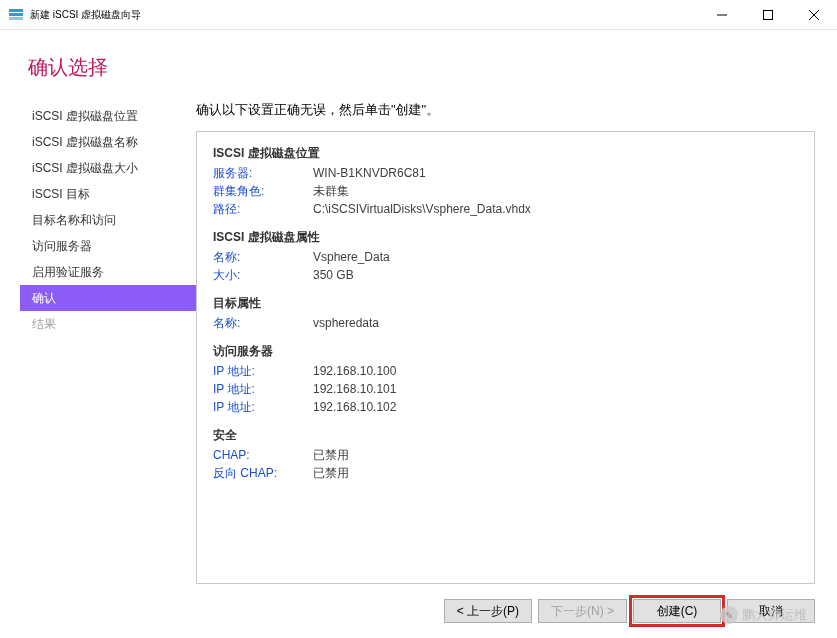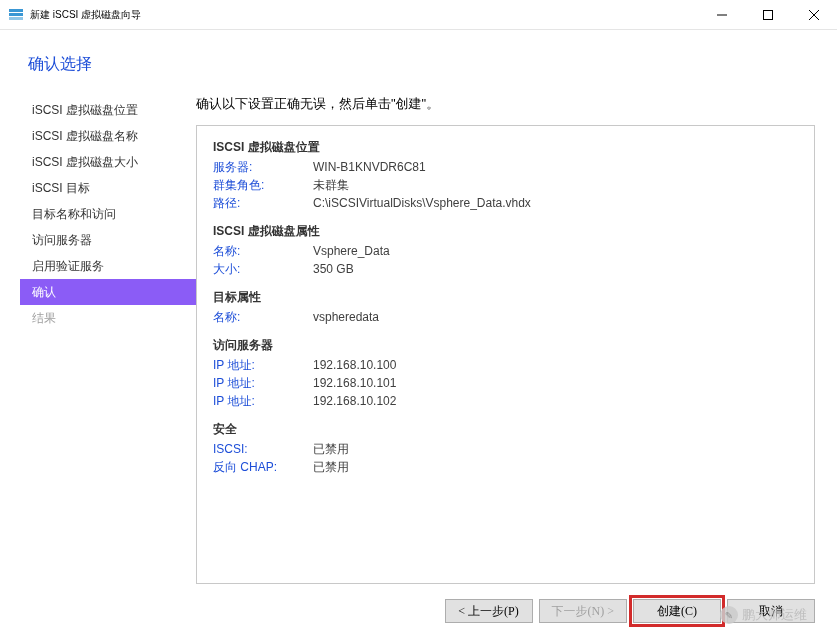--- a/index.html
+++ b/index.html
@@ -42,22 +42,22 @@
 
     .wizard-body {
       display: flex;
       flex-direction: column;
       height: calc(100% - 30px);
     }
     .header-area {
       padding: 24px 0 20px 28px;
     }
     .page-title {
-      font-size: 16px;
-      color: #1d4ed8;
+      font-size: 20px;
+      color: #be185d;
       font-weight: 400;
     }
     .content-row {
       display: flex;
       flex: 1;
       overflow: hidden;
     }
     .sidebar {
       width: 196px;
       padding-left: 20px;
@@ -124,21 +124,21 @@
       justify-content: flex-end;
       padding-right: 22px;
       gap: 6px;
     }
     .btn {
       min-width: 88px;
       height: 24px;
       border: 1px solid #adadad;
       background: #e1e1e1;
       font-size: 12px;
-      font-family: Liberation Serif, serif;
+      font-family: Liberation Sans, sans-serif;
       padding: 0 12px;
       cursor: pointer;
     }
     .btn:disabled {
       color: #a0a0a0;
       cursor: default;
     }
     .btn.highlight-box {
       outline: 3px solid #d22b2b;
       outline-offset: 1px;
@@ -258,21 +258,21 @@
           <div class="kv-label">IP 地址:</div>
           <div class="kv-value">192.168.10.101</div>
         </div>
         <div class="kv-row">
           <div class="kv-label">IP 地址:</div>
           <div class="kv-value">192.168.10.102</div>
         </div>
 
         <div class="section-title">安全</div>
         <div class="kv-row">
-          <div class="kv-label">ISCSI:</div>
+          <div class="kv-label">CHAP:</div>
           <div class="kv-value">已禁用</div>
         </div>
         <div class="kv-row">
           <div class="kv-label">反向 CHAP:</div>
           <div class="kv-value">已禁用</div>
         </div>
 
       </div>
     </div>
   </div>

